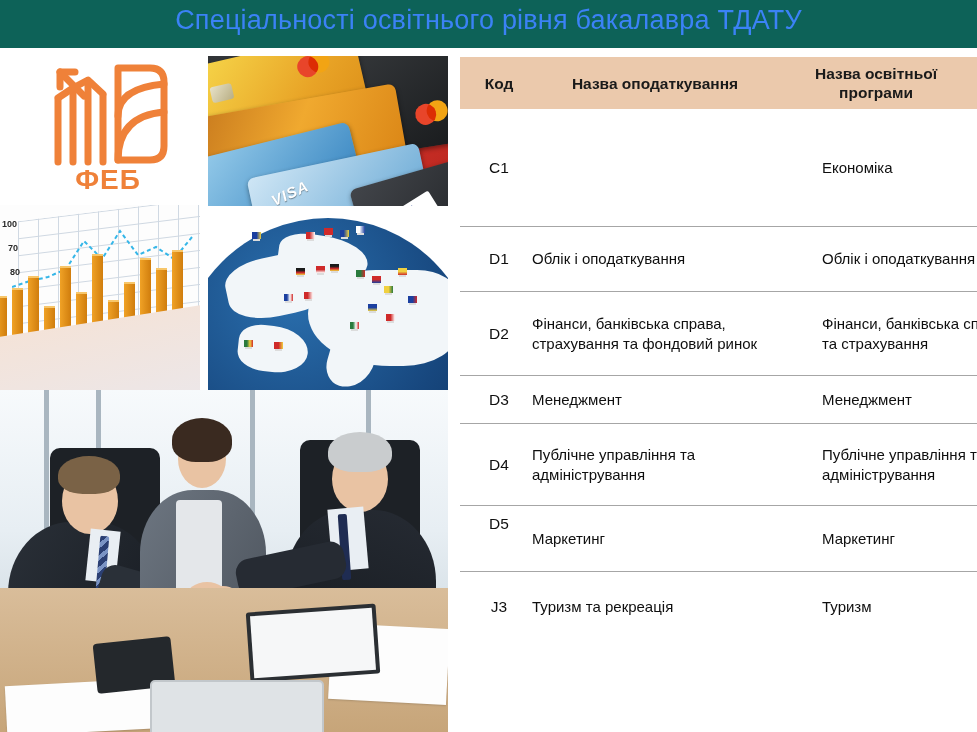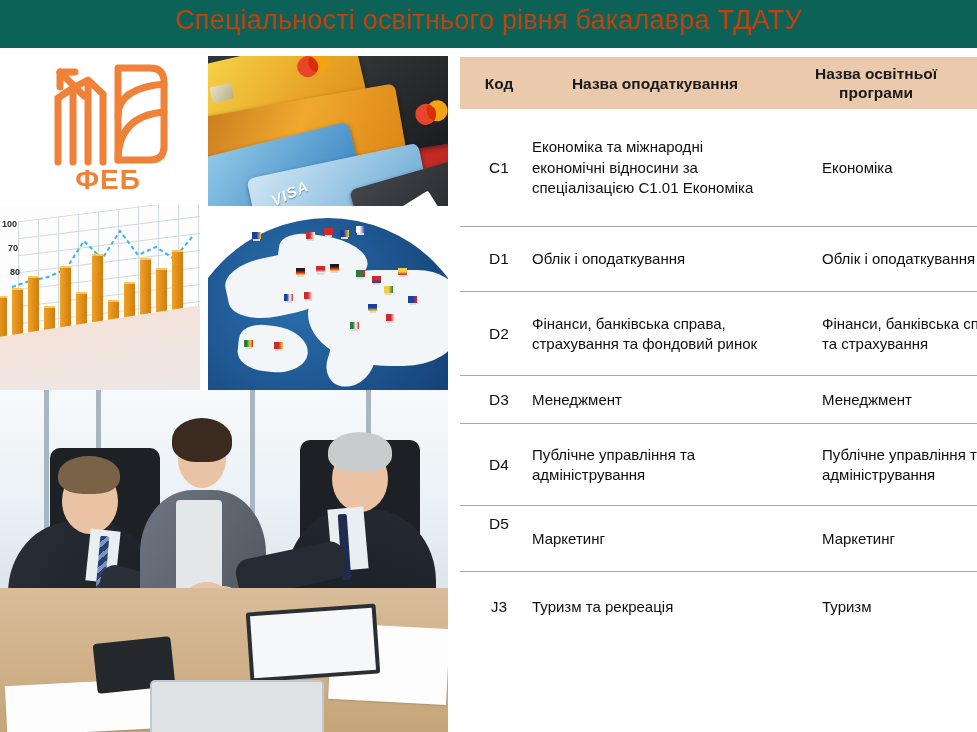--- a/index.html
+++ b/index.html
@@ -2,21 +2,21 @@
 <html><head>
 <meta charset="utf-8">
 <style>
   html,body{margin:0;padding:0;background:#fff;}
   body{width:977px;height:732px;overflow:hidden;font-family:"Liberation Sans",sans-serif;}
   .slide{position:relative;width:977px;height:732px;background:#ffffff;overflow:hidden;}
 
   
   .title-bar{position:absolute;left:0;top:0;width:977px;height:48px;background:#0d6258;}
   .title-text{position:absolute;left:0;top:5px;width:977px;text-align:center;
-    color:#c2410c;font-size:27px;font-weight:400;letter-spacing:.2px;
+    color:#3b82f6;font-size:27px;font-weight:400;letter-spacing:.2px;
     font-family:"Liberation Sans",sans-serif;white-space:nowrap;}
 
   
   .logo-box{position:absolute;left:18px;top:52px;width:180px;height:150px;background:#fff;}
   .logo-svg{position:absolute;left:22px;top:2px;}
   .logo-text{position:absolute;left:0;top:112px;width:180px;text-align:center;
     color:#ef8139;font-size:28px;font-weight:700;letter-spacing:1px;}
 
   
   .cards{position:absolute;left:208px;top:56px;width:240px;height:150px;overflow:hidden;background:#4a4d50;}
@@ -249,21 +249,20 @@
 
   <div class="table-wrap">
     <div class="thead">
       <div class="th th-code">Код</div>
       <div class="th th-spec">Назва оподаткування</div>
       <div class="th th-prog">Назва освітньої програми</div>
     </div>
     <div class="rows" id="rows-container">
         <div class="row" style="height: 118px;">
           <div class="cell cell-code" style="top: 48.5px;">C1</div>
-          <div class="cell cell-spec" style="top: 28px;">Економіка та міжнародні економічні відносини за спеціалізацією C1.01 Економіка</div>
           <div class="cell cell-prog" style="top: 48.5px;">Економіка</div>
         </div>
         <div class="row" style="height: 65px;">
           <div class="cell cell-code" style="top: 22px;">D1</div>
           <div class="cell cell-spec" style="top: 22px;">Облік і оподаткування</div>
           <div class="cell cell-prog" style="top: 22px;">Облік і оподаткування</div>
         </div>
         <div class="row" style="height: 84px;">
           <div class="cell cell-code" style="top: 31.5px;">D2</div>
           <div class="cell cell-spec" style="top: 21.5px;">Фінанси, банківська справа, страхування та фондовий ринок</div>

